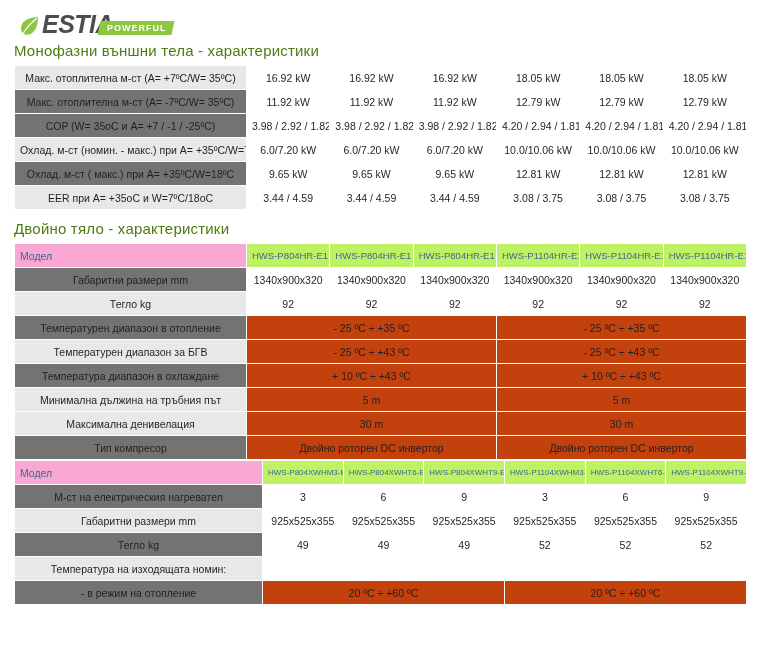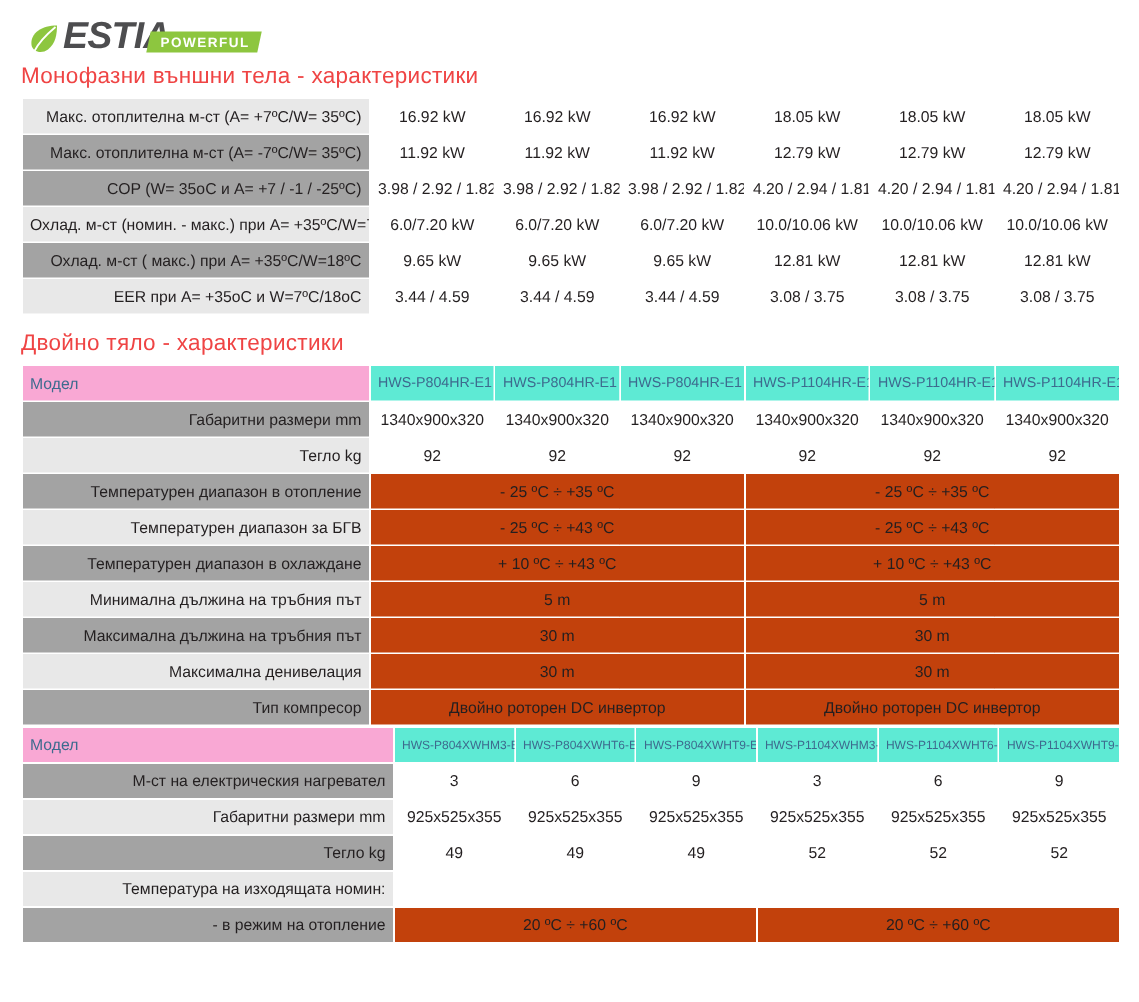--- a/index.html
+++ b/index.html
@@ -57,21 +57,21 @@
     letter-spacing: 1px;
     padding: 2px 6px 2px 8px;
     transform: skewX(-12deg);
   }
   .logo-badge span { display: inline-block; transform: skewX(12deg); }
 
   
   h2.section-title {
     font-size: 15px;
     font-weight: normal;
-    color: #ef4444;
+    color: #4d7c0f;
     margin: 10px 0 6px 14px;
     letter-spacing: 0.2px;
   }
   .section-title.first { margin-top: 4px; }
 
   
   table.spec {
     border-collapse: collapse;
     width: 733px;
     margin: 0 0 0 14px;
@@ -82,35 +82,35 @@
     font-size: 10.5px;
     padding: 3px 5px;
     height: 17px;
     vertical-align: middle;
     color: #231f20;
     overflow: hidden;
     white-space: nowrap;
   }
   table.spec td.label {
     background: #e8e8e8;
-    text-align: right;
-  }
-  table.spec tr.alt td.label { background: #a3a3a3; }
+    text-align: center;
+  }
+  table.spec tr.alt td.label { background: #737373; }
   table.spec td.val {
     background: #ffffff;
     text-align: center;
   }
   table.spec td.hdr {
     background: #f9a8d4;
     color: #3d6b8e;
     text-align: left;
     font-size: 10.5px;
   }
   table.spec td.hdrval {
-    background: #5eead4;
+    background: #bef264;
     color: #3d6b8e;
     text-align: center;
     font-size: 9.5px;
   }
   table.spec td.hdrval.small { font-size: 8px; }
   table.spec td.merge {
     background: #c2410c;
     text-align: center;
   }
   .t1 col.c0 { width: 232px; }
@@ -247,33 +247,28 @@
         <td class="label">Температурен диапазон в отопление</td>
         <td class="merge" colspan="3">- 25 ºC ÷ +35 ºC</td>
         <td class="merge" colspan="3">- 25 ºC ÷ +35 ºC</td>
       </tr>
       <tr>
         <td class="label">Температурен диапазон за БГВ</td>
         <td class="merge" colspan="3">- 25 ºC ÷ +43 ºC</td>
         <td class="merge" colspan="3">- 25 ºC ÷ +43 ºC</td>
       </tr>
       <tr class="alt">
-        <td class="label">Температурен диапазон в охлаждане</td>
+        <td class="label">Температура диапазон в охлаждане</td>
         <td class="merge" colspan="3">+ 10 ºC ÷ +43 ºC</td>
         <td class="merge" colspan="3">+ 10 ºC ÷ +43 ºC</td>
       </tr>
       <tr>
         <td class="label">Минимална дължина на тръбния път</td>
         <td class="merge" colspan="3">5 m</td>
         <td class="merge" colspan="3">5 m</td>
-      </tr>
-      <tr class="alt">
-        <td class="label">Максимална дължина на тръбния път</td>
-        <td class="merge" colspan="3">30 m</td>
-        <td class="merge" colspan="3">30 m</td>
       </tr>
       <tr>
         <td class="label">Максимална денивелация</td>
         <td class="merge" colspan="3">30 m</td>
         <td class="merge" colspan="3">30 m</td>
       </tr>
       <tr class="alt">
         <td class="label">Тип компресор</td>
         <td class="merge" colspan="3">Двойно роторен DC инвертор</td>
         <td class="merge" colspan="3">Двойно роторен DC инвертор</td>

